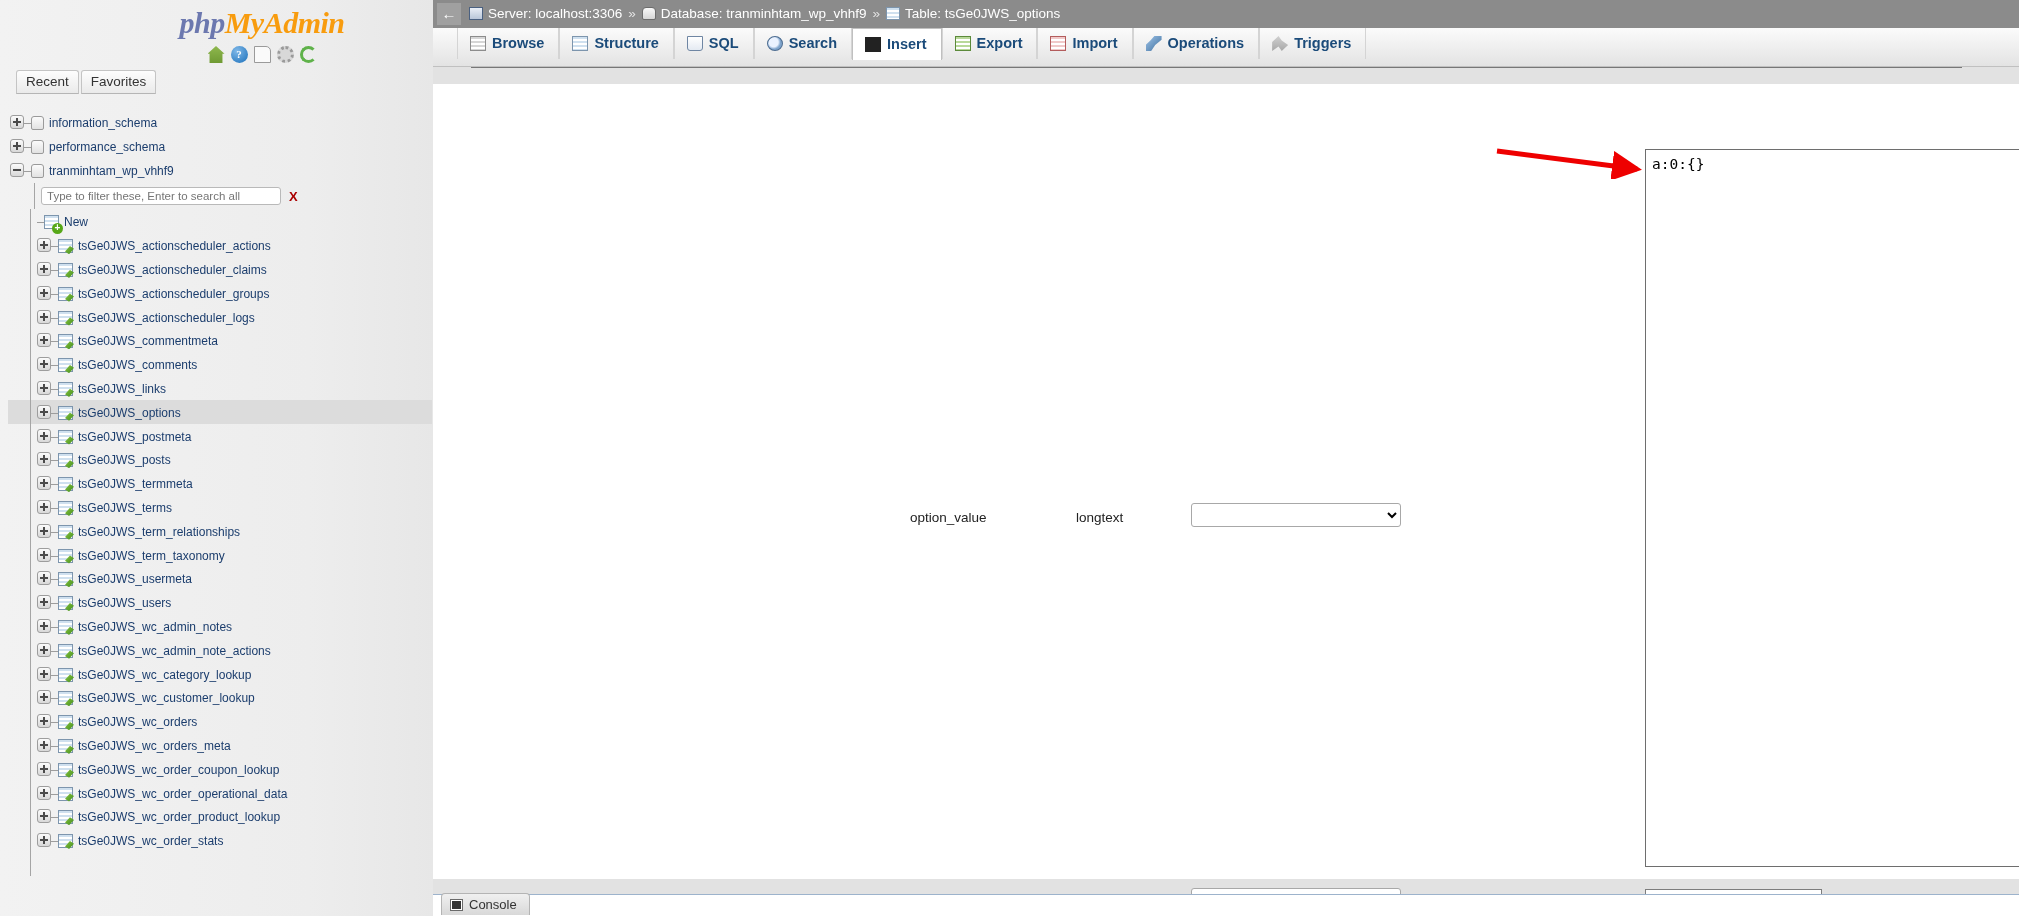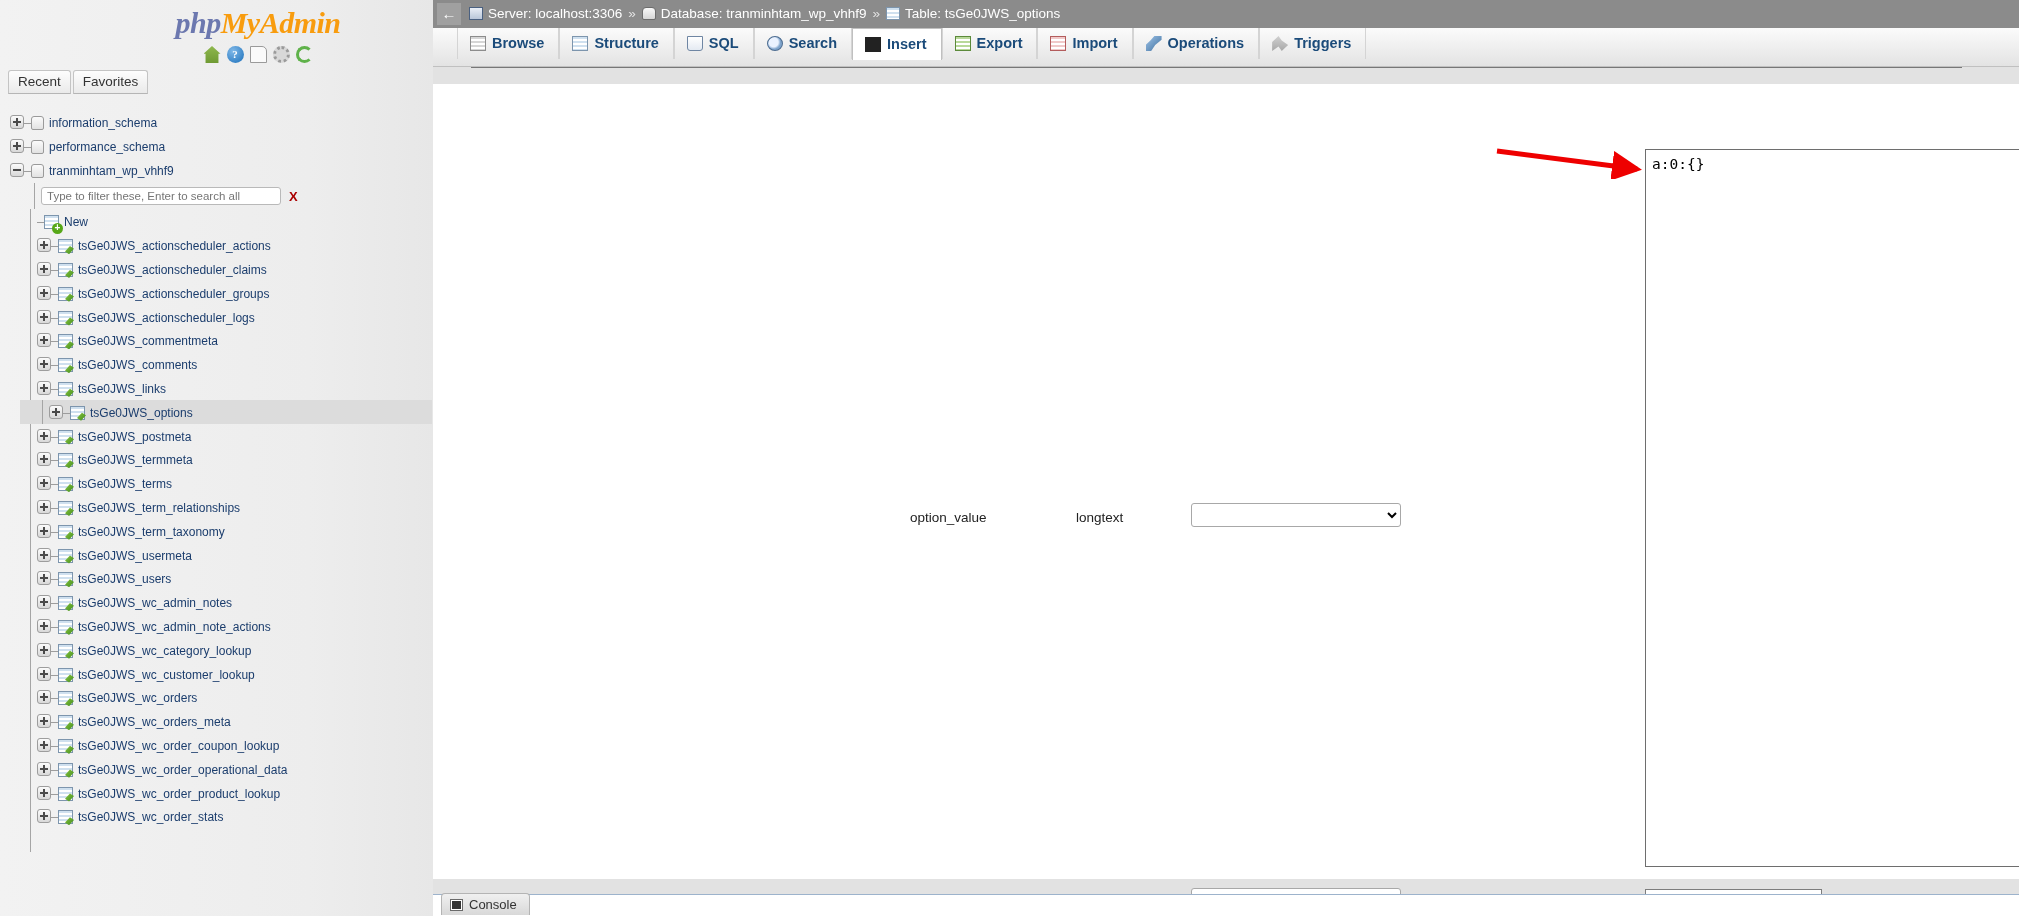--- a/index.html
+++ b/index.html
@@ -16,20 +16,21 @@
 
   #app { position: relative; width: 2019px; height: 916px; }
 
   
   #sidebar {
     position: absolute; left: 0; top: 0;
     width: 517px; height: 916px;
     background: linear-gradient(to right, #f2f2f2 0%, #ededed 60%, #e3e3e3 100%);
     border-right: 1px solid #bcbcbc;
     overflow: hidden;
+    padding-left: 8px;
   }
   .pma-logo {
     text-align: center;
     padding-top: 6px;
     font-family: "Liberation Serif", serif;
     font-style: italic;
     font-weight: bold;
     font-size: 30px;
     letter-spacing: -0.5px;
     white-space: nowrap;
@@ -143,21 +144,21 @@
   .tree { padding-left: 8px; }
   .tnode {
     height: 23.8px;
     line-height: 23.8px;
     white-space: nowrap;
     font-size: 12px;
     color: #1b3d6d;
     cursor: pointer;
     padding-left: 2px;
   }
-  .tnode.selected { background: #dcdcdc; margin-left: 12px; }
+  .tnode.selected { background: #dcdcdc; }
   .tnode .exp {
     display: inline-block;
     width: 14px; height: 14px;
     vertical-align: -2px;
     background: linear-gradient(#fbfbfb,#d8d8d8);
     border: 1px solid #9d9d9d;
     border-radius: 3px;
     position: relative;
     margin-right: 0px;
   }
@@ -528,20 +529,21 @@
           <div class="tnode indent1"><span class="vline"></span><span class="dash"></span><span class="new-icon"></span><span>New</span></div>
           <div class="tnode indent1"><span class="vline"></span><span class="exp plus"></span><span class="dash"></span><span class="tbl-icon"></span><span>tsGe0JWS_actionscheduler_actions</span></div>
           <div class="tnode indent1"><span class="vline"></span><span class="exp plus"></span><span class="dash"></span><span class="tbl-icon"></span><span>tsGe0JWS_actionscheduler_claims</span></div>
           <div class="tnode indent1"><span class="vline"></span><span class="exp plus"></span><span class="dash"></span><span class="tbl-icon"></span><span>tsGe0JWS_actionscheduler_groups</span></div>
           <div class="tnode indent1"><span class="vline"></span><span class="exp plus"></span><span class="dash"></span><span class="tbl-icon"></span><span>tsGe0JWS_actionscheduler_logs</span></div>
           <div class="tnode indent1"><span class="vline"></span><span class="exp plus"></span><span class="dash"></span><span class="tbl-icon"></span><span>tsGe0JWS_commentmeta</span></div>
           <div class="tnode indent1"><span class="vline"></span><span class="exp plus"></span><span class="dash"></span><span class="tbl-icon"></span><span>tsGe0JWS_comments</span></div>
           <div class="tnode indent1"><span class="vline"></span><span class="exp plus"></span><span class="dash"></span><span class="tbl-icon"></span><span>tsGe0JWS_links</span></div>
           <div class="tnode selected indent1"><span class="vline"></span><span class="exp plus"></span><span class="dash"></span><span class="tbl-icon"></span><span>tsGe0JWS_options</span></div>
           <div class="tnode indent1"><span class="vline"></span><span class="exp plus"></span><span class="dash"></span><span class="tbl-icon"></span><span>tsGe0JWS_postmeta</span></div>
+          <div class="tnode indent1"><span class="vline"></span><span class="exp plus"></span><span class="dash"></span><span class="tbl-icon"></span><span>tsGe0JWS_posts</span></div>
           <div class="tnode indent1"><span class="vline"></span><span class="exp plus"></span><span class="dash"></span><span class="tbl-icon"></span><span>tsGe0JWS_termmeta</span></div>
           <div class="tnode indent1"><span class="vline"></span><span class="exp plus"></span><span class="dash"></span><span class="tbl-icon"></span><span>tsGe0JWS_terms</span></div>
           <div class="tnode indent1"><span class="vline"></span><span class="exp plus"></span><span class="dash"></span><span class="tbl-icon"></span><span>tsGe0JWS_term_relationships</span></div>
           <div class="tnode indent1"><span class="vline"></span><span class="exp plus"></span><span class="dash"></span><span class="tbl-icon"></span><span>tsGe0JWS_term_taxonomy</span></div>
           <div class="tnode indent1"><span class="vline"></span><span class="exp plus"></span><span class="dash"></span><span class="tbl-icon"></span><span>tsGe0JWS_usermeta</span></div>
           <div class="tnode indent1"><span class="vline"></span><span class="exp plus"></span><span class="dash"></span><span class="tbl-icon"></span><span>tsGe0JWS_users</span></div>
           <div class="tnode indent1"><span class="vline"></span><span class="exp plus"></span><span class="dash"></span><span class="tbl-icon"></span><span>tsGe0JWS_wc_admin_notes</span></div>
           <div class="tnode indent1"><span class="vline"></span><span class="exp plus"></span><span class="dash"></span><span class="tbl-icon"></span><span>tsGe0JWS_wc_admin_note_actions</span></div>
           <div class="tnode indent1"><span class="vline"></span><span class="exp plus"></span><span class="dash"></span><span class="tbl-icon"></span><span>tsGe0JWS_wc_category_lookup</span></div>
           <div class="tnode indent1"><span class="vline"></span><span class="exp plus"></span><span class="dash"></span><span class="tbl-icon"></span><span>tsGe0JWS_wc_customer_lookup</span></div>

